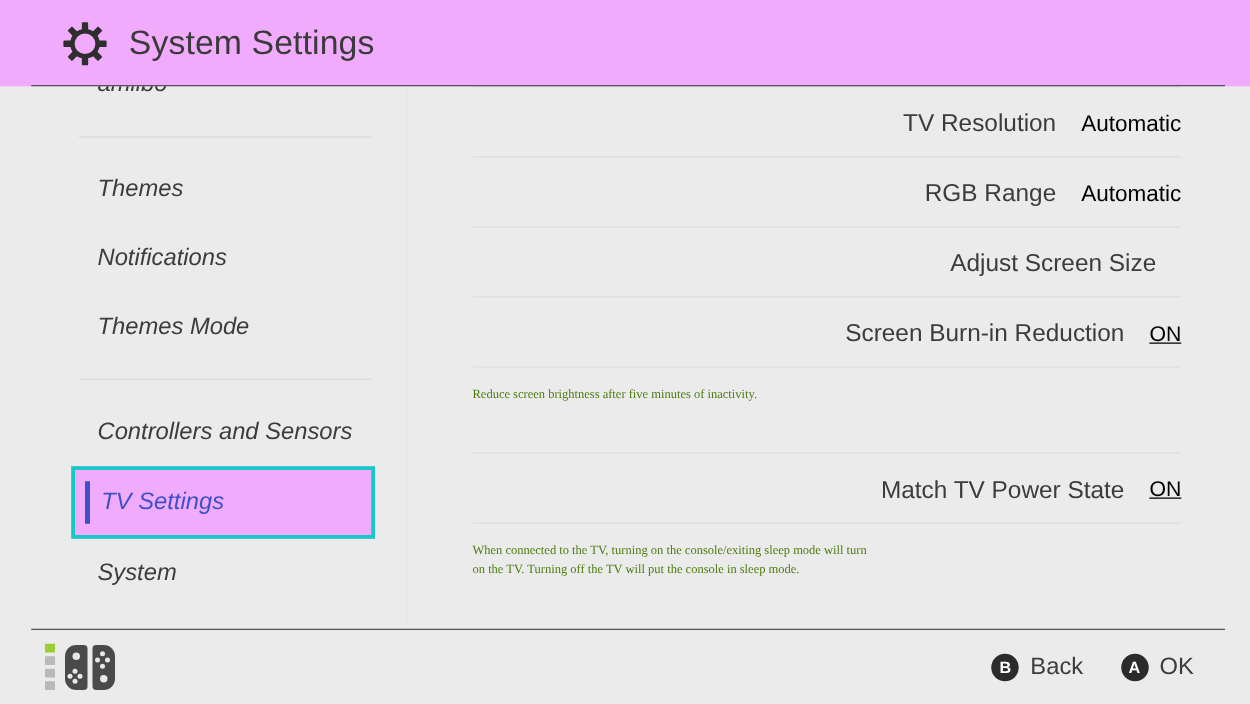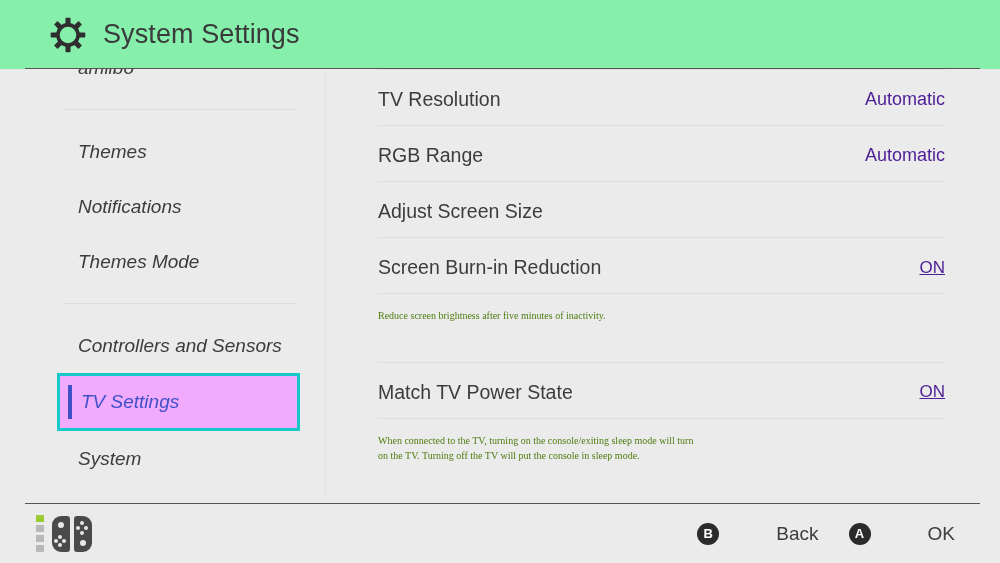--- a/index.html
+++ b/index.html
@@ -26,21 +26,21 @@
 
   
   #header {
     position: absolute;
     left: 0; top: 0;
     width: 1000px;
     height: 69px;
     display: flex;
     align-items: center;
     padding-left: 50px;
-    background: #86efac;
+    background: #f0abfc;
     z-index: 5;
   }
 
   #gear-icon {
     width: 36px;
     height: 36px;
     flex: 0 0 36px;
     display: block;
   }
 
@@ -132,33 +132,34 @@
   .row-sep {
     height: 1px;
     background: #dedede;
     margin: 0 55px 0 53px;
   }
 
   .setting-row {
     height: 55px;
     display: flex;
     align-items: center;
-    justify-content: space-between;
+    justify-content: flex-end;
     padding: 4px 55px 0 53px;
+    gap: 20px;
   }
 
   .setting-label {
     font-size: 19.5px;
     color: #3c3c3c;
     white-space: nowrap;
   }
 
   .setting-value {
     font-size: 18px;
-    color: #4c1d95;
+    color: #000000;
     white-space: nowrap;
   }
 
   .setting-value.toggle {
     font-size: 17px;
     text-decoration: underline;
   }
 
   .desc-block {
     padding: 14px 60px 0 53px;
@@ -256,21 +257,20 @@
     font-weight: 700;
     display: flex;
     align-items: center;
     justify-content: center;
     line-height: 1;
   }
 
   .action-label {
     font-size: 19px;
     color: #3c3c3c;
-    margin-left: 48px;
   }
 </style>
 </head>
 <body>
 
 <div id="screen">
 
   <div id="header">
     <svg id="gear-icon" viewBox="0 0 100 100">
       <g fill="#2e2e2e">

